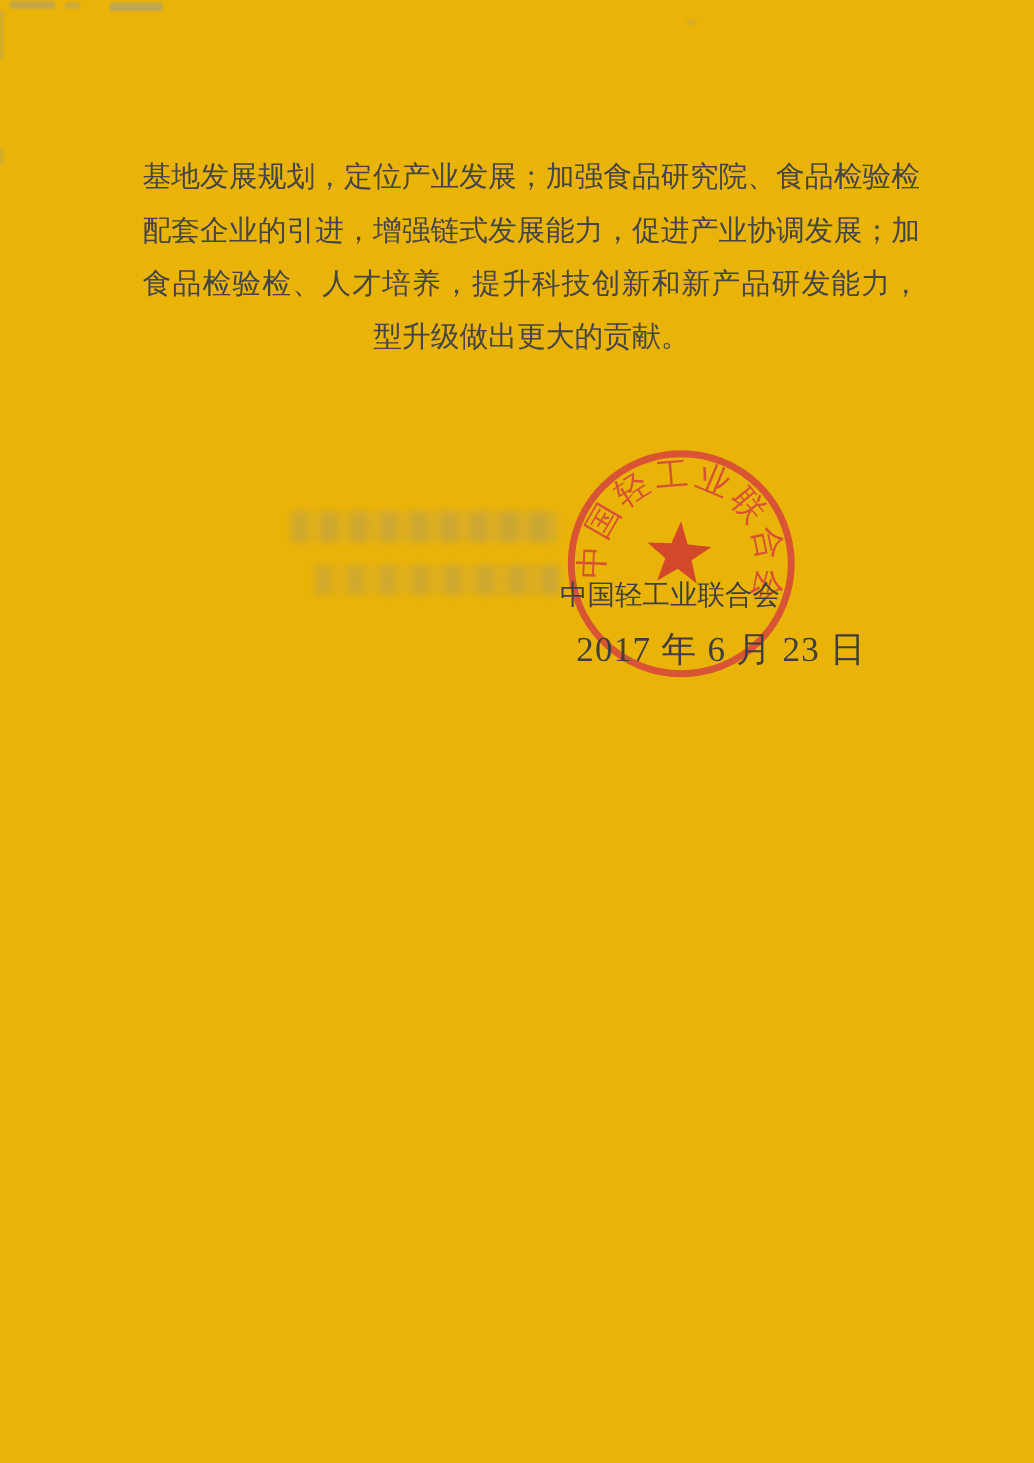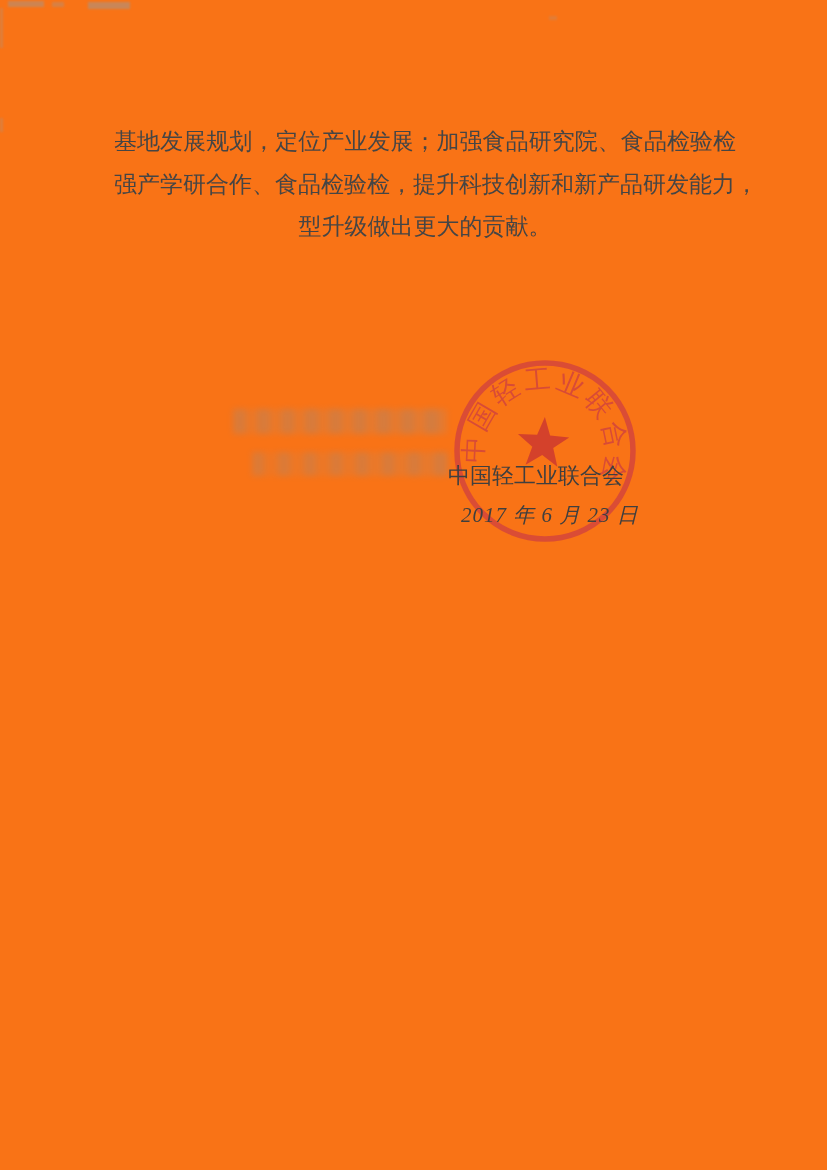--- a/index.html
+++ b/index.html
@@ -5,21 +5,21 @@
   html, body { margin: 0; padding: 0; }
   body {
     width: 827px; height: 1170px;
     background: #ffffff;
     font-family: "Liberation Serif", "DejaVu Serif", serif;
     overflow: hidden;
   }
   .page {
     position: relative;
     width: 827px; height: 1170px;
-    background: #f97316;
+    background: #eab308;
   }
 
   
   .para {
     position: absolute;
     left: 114px; top: 121px; width: 622px;
     color: #454545;
     font-size: 23px;
     line-height: 42.6px;
     letter-spacing: 0px;
@@ -78,41 +78,41 @@
     width: 180px;
     color: #3f3f3f;
     font-size: 22px;
     letter-spacing: 0px;
     white-space: nowrap;
   }
   .doc-date {
     position: absolute;
     left: 461px; top: 501px;
     color: #3f3f3f;
-    font-size: 21px;
+    font-size: 28px;
     letter-spacing: 1px;
     white-space: nowrap;
-    font-style: italic;
   }
 </style>
 </head>
 <body>
 
 <div class="page">
 
   <div class="artifact art1"></div>
   <div class="artifact art2"></div>
   <div class="artifact art3"></div>
   <div class="artifact art4"></div>
   <div class="artifact art5"></div>
   <div class="artifact art6"></div>
 
   <div class="para">
     <div class="line">基地发展规划，定位产业发展；加强食品研究院、食品检验检</div>
-    <div class="line">强产学研合作、食品检验检，提升科技创新和新产品研发能力，</div>
+    <div class="line">配套企业的引进，增强链式发展能力，促进产业协调发展；加</div>
+    <div class="line">食品检验检、人才培养，提升科技创新和新产品研发能力，</div>
     <div class="line last">型升级做出更大的贡献。</div>
   </div>
 
   <div class="smudge smudge-a"></div>
   <div class="smudge smudge-b"></div>
 
   <div class="seal-wrap">
     <svg width="190" height="190" viewBox="-95 -95 190 190">
 
       <circle cx="0" cy="0" r="88" fill="none" stroke="#d5473a" stroke-width="5.5" opacity="0.88"></circle>

